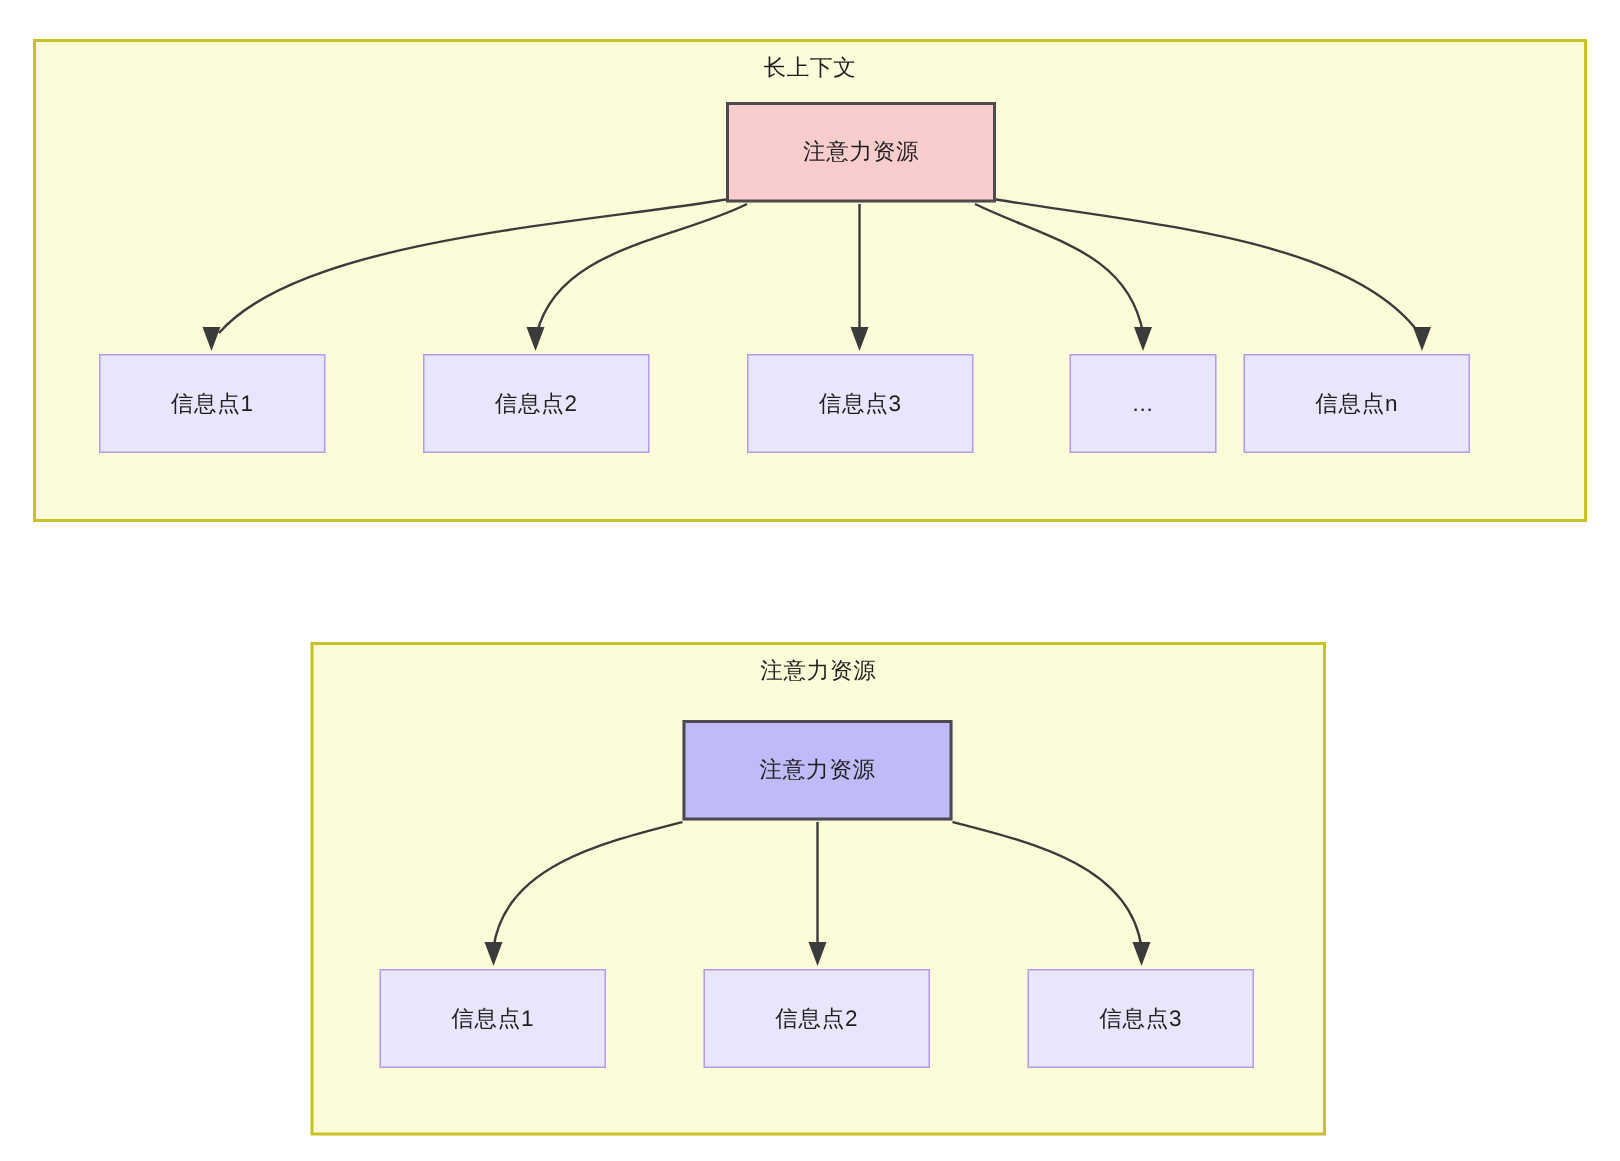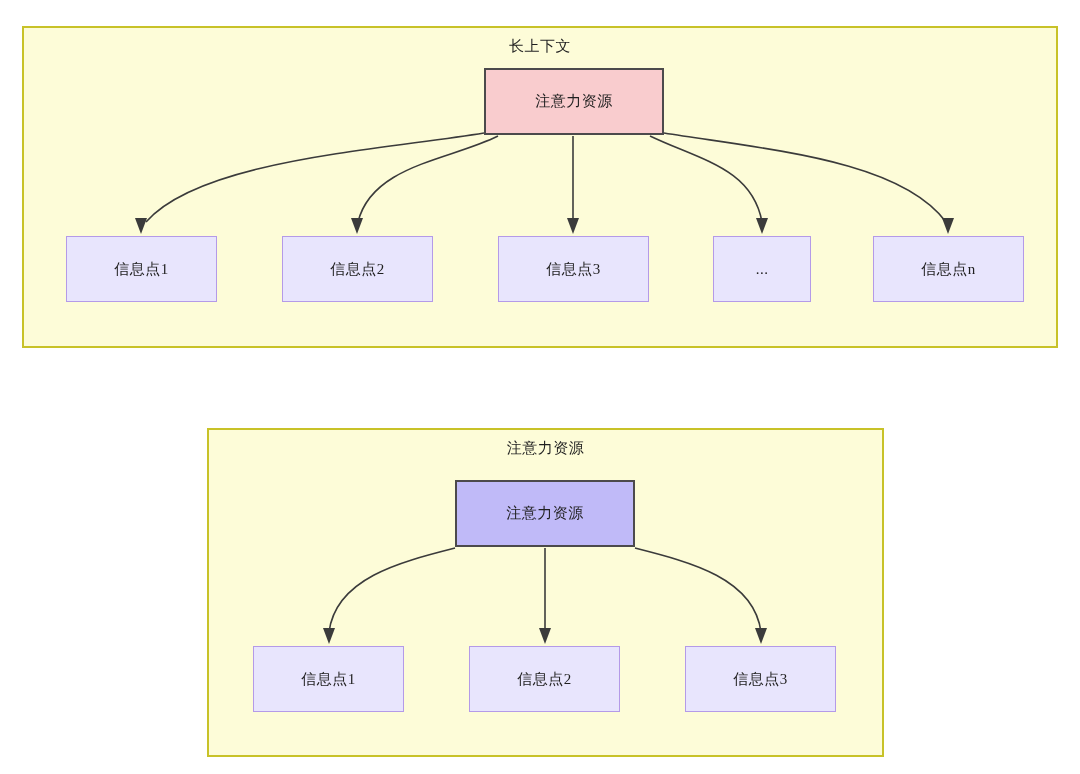--- a/index.html
+++ b/index.html
@@ -68,21 +68,20 @@
     background: #f9ccce;
     border: 2px solid #4c4a4c;
   }
   .node-attention-purple {
     background: #c0baf8;
     border: 2px solid #4c4a4c;
   }
   .node-info {
     background: #e8e5fd;
     border: 1.6px solid #b49ae8;
-    font-family: Liberation Serif, serif;
   }
   svg.edges {
     position: absolute;
     left: 0;
     top: 0;
     width: 1080px;
     height: 774px;
     pointer-events: none;
     overflow: visible;
   }
@@ -152,21 +151,21 @@
   <div class="node node-attention-pink" style="left:484px; top:68px; width:180px; height:67px;">注意力资源</div>
 
   <div class="node node-info" style="left:66px; top:236px; width:151px; height:66px;">信息点1</div>
 
   <div class="node node-info" style="left:282px; top:236px; width:151px; height:66px;">信息点2</div>
 
   <div class="node node-info" style="left:498px; top:236px; width:151px; height:66px;">信息点3</div>
 
   <div class="node node-info" style="left:713px; top:236px; width:98px; height:66px;">...</div>
 
-  <div class="node node-info" style="left:873px; top:236px; width:151px; height:66px;">信息点n</div>
+  <div class="node node-info" style="left:829px; top:236px; width:151px; height:66px;">信息点n</div>
 
   <div class="node node-attention-purple" style="left:455px; top:480px; width:180px; height:67px;">注意力资源</div>
 
   <div class="node node-info" style="left:253px; top:646px; width:151px; height:66px;">信息点1</div>
 
   <div class="node node-info" style="left:469px; top:646px; width:151px; height:66px;">信息点2</div>
 
   <div class="node node-info" style="left:685px; top:646px; width:151px; height:66px;">信息点3</div>
 
 </div>

